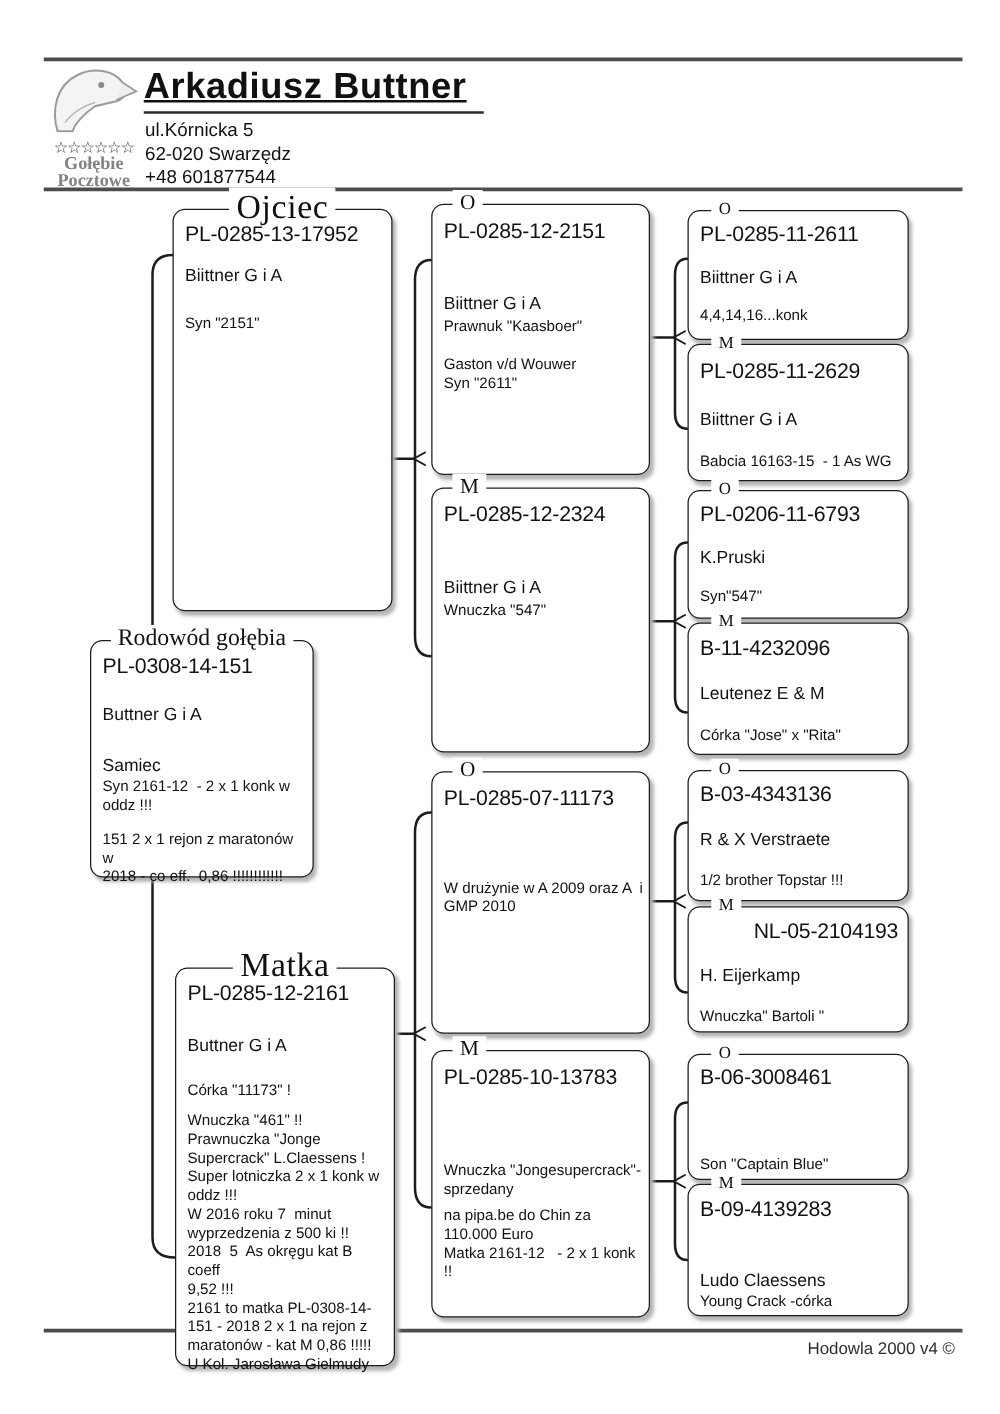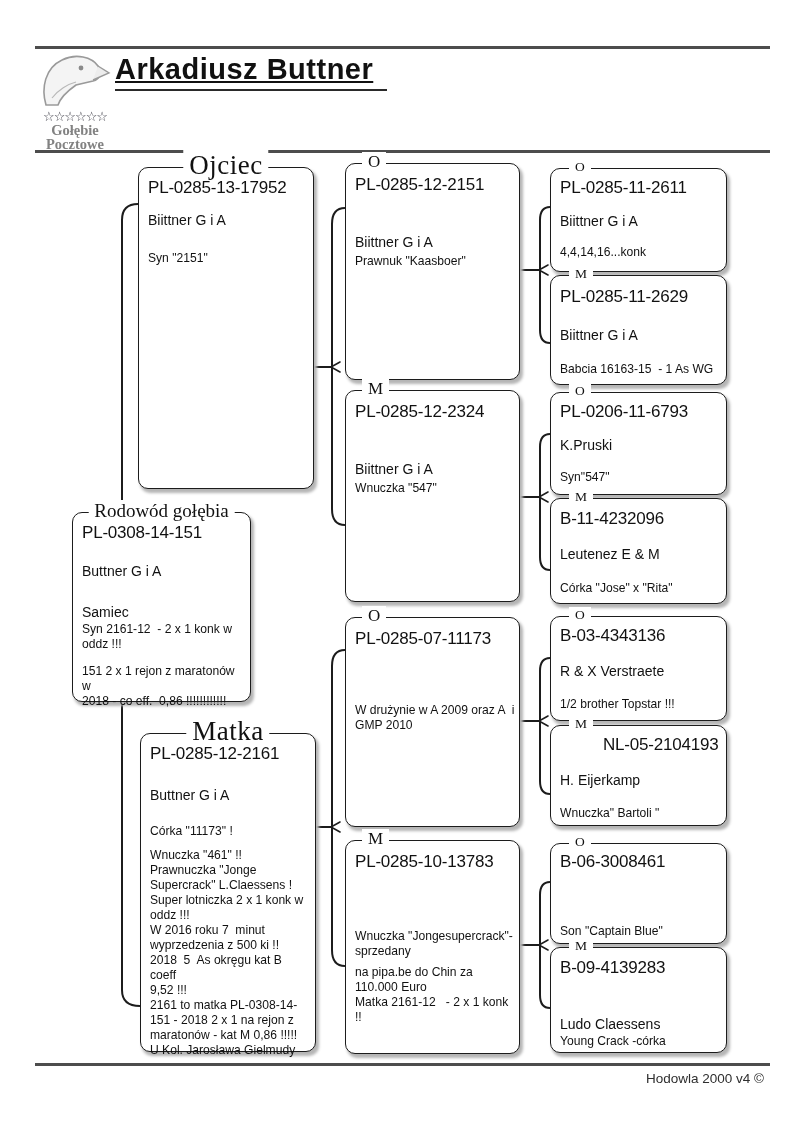--- a/index.html
+++ b/index.html
@@ -48,20 +48,23 @@
       <path d="M60,14 L71,21 L55,28" fill="#ededed" stroke="#9a9a9a" stroke-width="1.4"></path>
       <circle cx="43" cy="16" r="2.4" fill="#8a8a8a"></circle>
       <path d="M14,46 C20,38 30,32 38,30" fill="none" stroke="#b8b8b8" stroke-width="1.2"></path>
     </svg>
     <div class="stars">☆☆☆☆☆☆</div>
     <div class="brand">Gołębie</div>
     <div class="brand">Pocztowe</div>
   </div>
 
   <div id="owner-name">Arkadiusz Buttner</div>
+  <div id="owner-address">ul.Kórnicka 5
+62-020 Swarzędz
++48 601877544</div>
 
   <svg class="wires" width="800" height="1131" viewBox="0 0 800 1131" fill="none" stroke="#1c1c1c" stroke-width="2" stroke-linecap="round">
     <path d="M138,204 Q122,204 122,220 L122,512 M122,700 L122,990 Q122,1006 140,1006"></path>
     <path d="M345,208 Q332,208 332,224 L332,509 Q332,525 345,525 M312,367 L332,367"></path>
     <path d="M345,650 Q332,650 332,666 L332,950 Q332,966 345,966 M314,827 L332,827"></path>
     <path d="M550,207 Q540,207 540,220 L540,330 Q540,343 550,343 M520,270 L540,270"></path>
     <path d="M550,434 Q540,434 540,447 L540,557 Q540,570 550,570 M520,497 L540,497"></path>
     <path d="M550,658 Q540,658 540,671 L540,781 Q540,794 550,794 M520,721 L540,721"></path>
     <path d="M550,882 Q540,882 540,895 L540,995 Q540,1008 550,1008 M520,945 L540,945"></path>
     <g stroke-width="1.6">
@@ -85,21 +88,21 @@
     <span class="chip chip-c t-med">Rodowód gołębia</span>
     <div class="tx ring" style="top:10px;">PL-0308-14-151</div>
     <div class="tx owner" style="top:50px;">Buttner G i A</div>
     <div class="tx owner" style="top:91px;">Samiec</div>
     <div class="tx sm" style="top:109px;">Syn 2161-12  - 2 x 1 konk w
 oddz !!!</div>
     <div class="tx sm" style="top:151px;">151 2 x 1 rejon z maratonów w
 2018 - co eff.  0,86 !!!!!!!!!!!!</div>
   </div>
 
-  <div class="pbox" style="left:140px;top:733px;width:174px;height:317px;">
+  <div class="pbox" style="left:140px;top:774px;width:174px;height:317px;">
     <span class="chip chip-c t-big">Matka</span>
     <div class="tx ring" style="top:10px;">PL-0285-12-2161</div>
     <div class="tx owner" style="top:53px;">Buttner G i A</div>
     <div class="tx sm" style="top:90px;">Córka "11173" !</div>
     <div class="tx sm" style="top:114px;">Wnuczka "461" !!
 Prawnuczka "Jonge
 Supercrack" L.Claessens !
 Super lotniczka 2 x 1 konk w
 oddz !!!
 W 2016 roku 7  minut
@@ -110,20 +113,22 @@
 151 - 2018 2 x 1 na rejon z
 maratonów - kat M 0,86 !!!!!
 U Kol. Jarosława Gielmudy</div>
   </div>
 
   <div class="pbox" style="left:345px;top:163px;width:173px;height:215px;">
     <span class="chip g2">O</span>
     <div class="tx ring" style="top:11px;">PL-0285-12-2151</div>
     <div class="tx owner" style="top:70px;">Biittner G i A</div>
     <div class="tx sm" style="top:90px;">Prawnuk "Kaasboer"</div>
+    <div class="tx sm" style="top:120px;">Gaston v/d Wouwer
+Syn "2611"</div>
   </div>
   <div class="pbox" style="left:345px;top:390px;width:173px;height:210px;">
     <span class="chip g2">M</span>
     <div class="tx ring" style="top:11px;">PL-0285-12-2324</div>
     <div class="tx owner" style="top:70px;">Biittner G i A</div>
     <div class="tx sm" style="top:90px;">Wnuczka "547"</div>
   </div>
   <div class="pbox" style="left:345px;top:617px;width:173px;height:208px;">
     <span class="chip g2">O</span>
     <div class="tx ring" style="top:11px;">PL-0285-07-11173</div>

